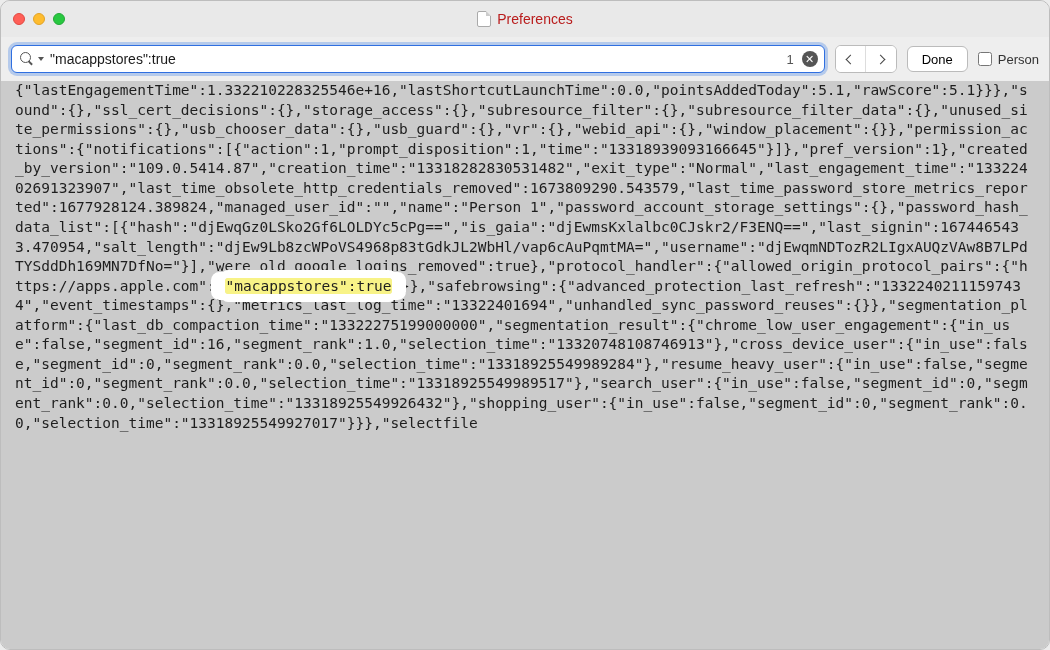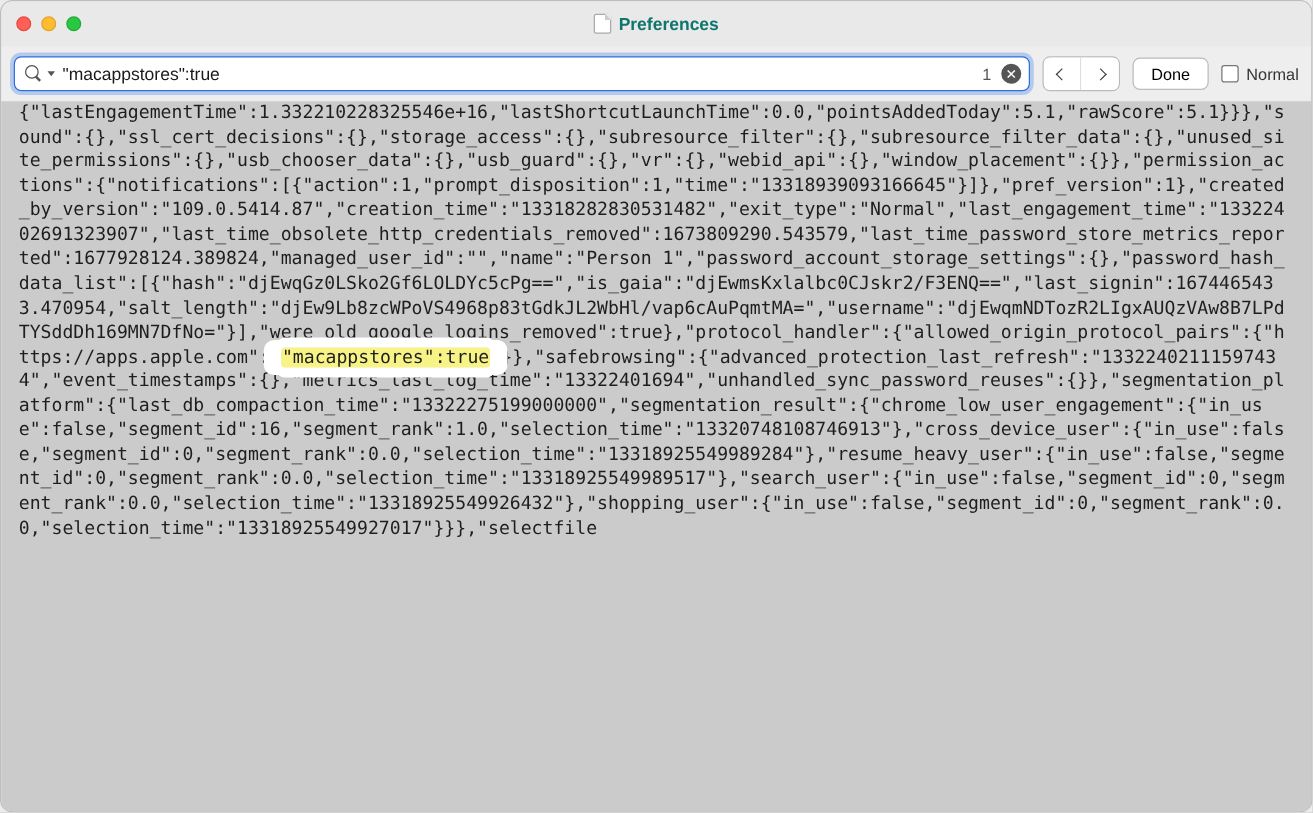--- a/index.html
+++ b/index.html
@@ -34,22 +34,22 @@
   }
   .tlight { width: 12px; height: 12px; border-radius: 50%; }
   .red { background: #ff5f57; border: 0.5px solid #e14942; }
   .yellow { background: #febc2e; border: 0.5px solid #e1a327; }
   .green { background: #28c840; border: 0.5px solid #23a837; }
   .title {
     position: absolute;
     left: 0; right: 0;
     text-align: right;
     font-size: 14px;
-    font-weight: 700;
-    color: #0f766e;
+    font-weight: 400;
+    color: #b91c1c;
     display: flex;
     align-items: center;
     justify-content: center;
     gap: 6px;
     pointer-events: none;
   }
   .doc-icon {
     width: 14px; height: 16px;
     background: #fff;
     border: 1px solid #aaa;
@@ -225,21 +225,21 @@
       <button>
           <span class="chevron chev-left"></span>
         </button>
       <button>
           <span class="chevron chev-right"></span>
         </button>
     </div>
     <button class="done-btn">Done</button>
     <label class="replace-wrap">
       <input type="checkbox" style="">
-      <span>Normal</span>
+      <span>Person</span>
     </label>
   </div>
 
   <div class="content">
     <span>{"lastEngagementTime":1.332210228325546e+16,"lastShortcutLaunchTime":0.0,"pointsAddedToday":5.1,"rawScore":5.1}}},"sound":{},"ssl_cert_decisions":{},"storage_access":{},"subresource_filter":{},"subresource_filter_data":{},"unused_site_permissions":{},"usb_chooser_data":{},"usb_guard":{},"vr":{},"webid_api":{},"window_placement":{}},"permission_actions":{"notifications":[{"action":1,"prompt_disposition":1,"time":"13318939093166645"}]},"pref_version":1},"created_by_version":"109.0.5414.87","creation_time":"13318282830531482","exit_type":"Normal","last_engagement_time":"13322402691323907","last_time_obsolete_http_credentials_removed":1673809290.543579,"last_time_password_store_metrics_reported":1677928124.389824,"managed_user_id":"","name":"Person 1","password_account_storage_settings":{},"password_hash_data_list":[{"hash":"djEwqGz0LSko2Gf6LOLDYc5cPg==","is_gaia":"djEwmsKxlalbc0CJskr2/F3ENQ==","last_signin":1674465433.470954,"salt_length":"djEw9Lb8zcWPoVS4968p83tGdkJL2WbHl/vap6cAuPqmtMA=","username":"djEwqmNDTozR2LIgxAUQzVAw8B7LPdTYSddDh169MN7DfNo="}],"were_old_google_logins_removed":true},"protocol_handler":{"allowed_origin_protocol_pairs":{"https://apps.apple.com":{</span><span class="hilite-wrap"><span class="hilite">"macappstores":true</span></span><span>}}},"safebrowsing":{"advanced_protection_last_refresh":"13322402111597434","event_timestamps":{},"metrics_last_log_time":"13322401694","unhandled_sync_password_reuses":{}},"segmentation_platform":{"last_db_compaction_time":"13322275199000000","segmentation_result":{"chrome_low_user_engagement":{"in_use":false,"segment_id":16,"segment_rank":1.0,"selection_time":"13320748108746913"},"cross_device_user":{"in_use":false,"segment_id":0,"segment_rank":0.0,"selection_time":"13318925549989284"},"resume_heavy_user":{"in_use":false,"segment_id":0,"segment_rank":0.0,"selection_time":"13318925549989517"},"search_user":{"in_use":false,"segment_id":0,"segment_rank":0.0,"selection_time":"13318925549926432"},"shopping_user":{"in_use":false,"segment_id":0,"segment_rank":0.0,"selection_time":"13318925549927017"}}},"selectfile</span>
   </div>
 
 </div>
 
 </body></html>

